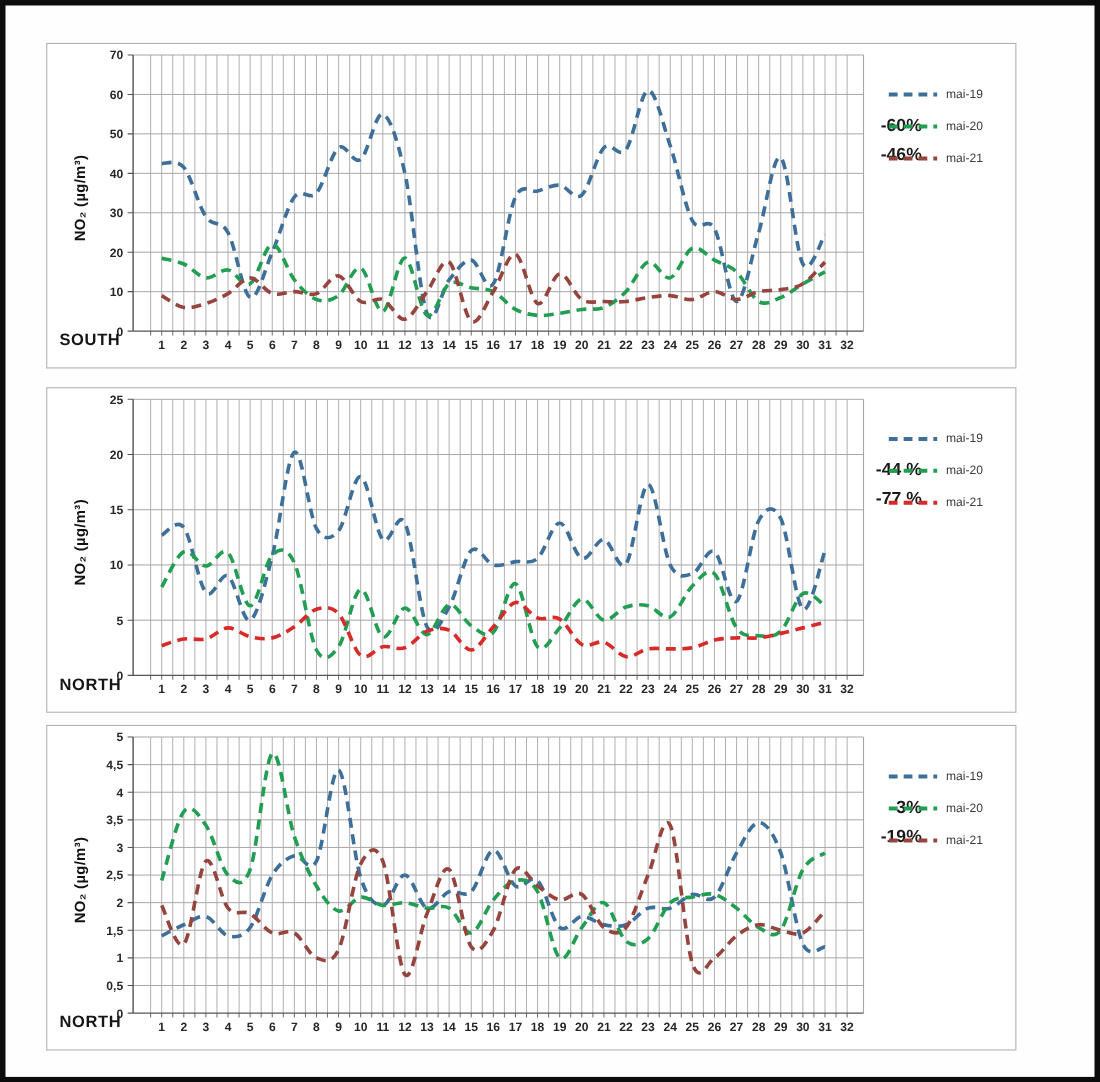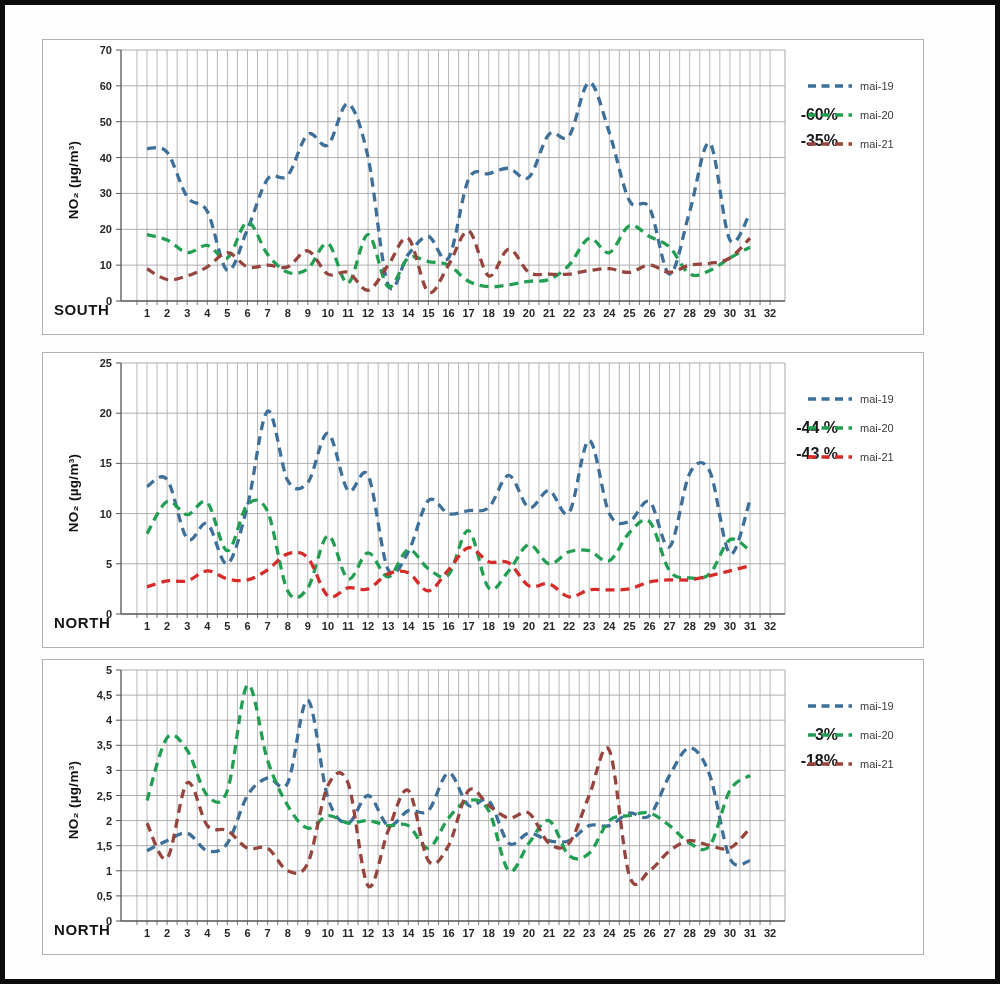--- a/index.html
+++ b/index.html
@@ -224,21 +224,21 @@
         <text x="707" y="277" text-anchor="middle">31</text>
         <text x="727.1" y="277" text-anchor="middle">32</text>
         <path d="M104.0,108.6C107.3,109.2 117.4,104.1 124.1,112.2C130.8,120.3 137.5,147.2 144.2,157.0C150.9,166.9 157.6,159.1 164.3,171.4C171.0,183.6 177.7,227.5 184.4,230.5C191.1,233.5 197.8,204.5 204.5,189.3C211.2,174.0 217.9,148.1 224.6,139.1C231.3,130.1 238.0,143.0 244.7,135.5C251.4,128.0 258.1,99.3 264.8,94.3C271.5,89.2 278.2,110.1 284.9,105.0C291.6,99.9 298.3,61.7 305.0,63.8C311.7,65.9 318.4,87.4 325.1,117.6C331.8,147.8 338.5,228.7 345.2,244.9C351.9,261.0 358.6,222.5 365.3,214.4C372.0,206.3 378.7,195.9 385.4,196.5C392.1,197.1 398.8,227.5 405.5,218.0C412.2,208.4 418.9,153.1 425.6,139.1C432.3,125.0 439.0,135.5 445.7,133.7C452.4,131.9 459.1,127.7 465.8,128.3C472.5,128.9 479.2,143.0 485.9,137.3C492.6,131.6 499.3,101.1 506.0,94.3C512.7,87.4 519.4,104.7 526.1,96.1C532.8,87.4 539.5,42.9 546.2,42.3C552.9,41.7 559.6,72.8 566.3,92.5C573.0,112.2 579.7,148.1 586.4,160.6C593.1,173.1 599.8,155.5 606.5,167.8C613.2,180.0 619.9,233.5 626.6,234.1C633.3,234.7 640.0,193.2 646.7,171.4C653.4,149.5 660.1,98.4 666.8,103.2C673.5,108.0 680.2,188.4 686.9,200.0C693.6,211.7 703.6,177.6 707.0,173.2" fill="none" stroke="#3E6F99" stroke-width="3.3" stroke-dasharray="9 6" stroke-linejoin="round"></path>
         <path d="M104.0,194.7C107.3,195.6 117.4,197.1 124.1,200.0C130.8,203.0 137.5,211.7 144.2,212.6C150.9,213.5 157.6,204.5 164.3,205.4C171.0,206.3 177.7,221.9 184.4,218.0C191.1,214.1 197.8,182.7 204.5,182.1C211.2,181.5 217.9,206.0 224.6,214.4C231.3,222.8 238.0,229.9 244.7,232.3C251.4,234.7 258.1,233.5 264.8,228.7C271.5,223.9 278.2,201.2 284.9,203.6C291.6,206.0 298.3,244.6 305.0,243.1C311.7,241.6 318.4,194.1 325.1,194.7C331.8,195.3 338.5,242.8 345.2,246.7C351.9,250.5 358.6,222.2 365.3,218.0C372.0,213.8 378.7,220.4 385.4,221.6C392.1,222.8 398.8,221.9 405.5,225.1C412.2,228.4 418.9,237.7 425.6,241.3C432.3,244.9 439.0,246.1 445.7,246.7C452.4,247.3 459.1,245.8 465.8,244.9C472.5,244.0 479.2,242.2 485.9,241.3C492.6,240.4 499.3,242.2 506.0,239.5C512.7,236.8 519.4,232.0 526.1,225.1C532.8,218.3 539.5,200.3 546.2,198.3C552.9,196.2 559.6,214.7 566.3,212.6C573.0,210.5 579.7,188.4 586.4,185.7C593.1,183.0 599.8,192.9 606.5,196.5C613.2,200.0 619.9,200.9 626.6,207.2C633.3,213.5 640.0,230.2 646.7,234.1C653.4,238.0 660.1,233.2 666.8,230.5C673.5,227.8 680.2,221.9 686.9,218.0C693.6,214.1 703.6,209.0 707.0,207.2" fill="none" stroke="#229E53" stroke-width="3.3" stroke-dasharray="9 6" stroke-linejoin="round"></path>
         <path d="M104.0,228.7C107.3,230.5 117.4,238.3 124.1,239.5C130.8,240.7 137.5,238.0 144.2,235.9C150.9,233.8 157.6,230.8 164.3,226.9C171.0,223.1 177.7,212.6 184.4,212.6C191.1,212.6 197.8,224.8 204.5,226.9C211.2,229.0 217.9,225.1 224.6,225.1C231.3,225.1 238.0,229.3 244.7,226.9C251.4,224.5 258.1,209.6 264.8,210.8C271.5,212.0 278.2,230.5 284.9,234.1C291.6,237.7 298.3,229.6 305.0,232.3C311.7,235.0 318.4,251.4 325.1,250.2C331.8,249.0 338.5,233.8 345.2,225.1C351.9,216.5 358.6,193.8 365.3,198.3C372.0,202.7 378.7,247.6 385.4,252.0C392.1,256.5 398.8,235.3 405.5,225.1C412.2,215.0 418.9,189.3 425.6,191.1C432.3,192.9 439.0,232.9 445.7,235.9C452.4,238.9 459.1,209.6 465.8,209.0C472.5,208.4 479.2,228.1 485.9,232.3C492.6,236.5 499.3,233.8 506.0,234.1C512.7,234.4 519.4,234.7 526.1,234.1C532.8,233.5 539.5,231.4 546.2,230.5C552.9,229.6 559.6,228.4 566.3,228.7C573.0,229.0 579.7,232.9 586.4,232.3C593.1,231.7 599.8,225.1 606.5,225.1C613.2,225.1 619.9,232.3 626.6,232.3C633.3,232.3 640.0,226.6 646.7,225.1C653.4,223.6 660.1,224.5 666.8,223.3C673.5,222.2 680.2,222.2 686.9,218.0C693.6,213.8 703.6,201.5 707.0,198.3" fill="none" stroke="#95443E" stroke-width="3.3" stroke-dasharray="9 6" stroke-linejoin="round"></path>
       </svg>
     <span class="ylabel">NO₂ (µg/m³)</span>
     <div class="region">SOUTH</div>
     <div class="pcts">
       <div>-60%</div>
-      <div>-35%</div>
+      <div>-46%</div>
     </div>
     <div class="legend">
       <div class="legend-item">
         <svg width="46" height="10">
             <line class="legend-line" x1="1" y1="5" x2="45" y2="5" stroke-width="3.6" stroke-dasharray="8 5.5" stroke="#3E6F99"></line>
           </svg>
         <span class="llabel">mai-19</span>
       </div>
       <div class="legend-item">
         <svg width="46" height="10">
@@ -438,21 +438,21 @@
         <text x="707" y="277" text-anchor="middle">31</text>
         <text x="727.1" y="277" text-anchor="middle">32</text>
         <path d="M104.0,133.5C107.3,132.3 117.4,117.8 124.1,126.5C130.8,135.2 137.5,178.3 144.2,185.7C150.9,193.1 157.6,166.5 164.3,170.6C171.0,174.8 177.7,213.8 184.4,210.8C191.1,207.8 197.8,178.0 204.5,152.6C211.2,127.1 217.9,62.4 224.6,58.2C231.3,54.0 238.0,115.6 244.7,127.5C251.4,139.3 258.1,137.3 264.8,129.5C271.5,121.6 278.2,78.9 284.9,80.3C291.6,81.6 298.3,130.5 305.0,137.5C311.7,144.5 318.4,109.2 325.1,122.4C331.8,135.7 338.5,204.1 345.2,216.8C351.9,229.5 358.6,210.3 365.3,198.8C372.0,187.2 378.7,153.9 385.4,147.5C392.1,141.2 398.8,158.9 405.5,160.6C412.2,162.3 418.9,158.6 425.6,157.6C432.3,156.6 439.0,160.4 445.7,154.6C452.4,148.7 459.1,122.4 465.8,122.4C472.5,122.4 479.2,152.1 485.9,154.6C492.6,157.1 499.3,136.7 506.0,137.5C512.7,138.3 519.4,168.0 526.1,159.6C532.8,151.2 539.5,87.1 546.2,87.3C552.9,87.5 559.6,147.0 566.3,160.6C573.0,174.2 579.7,170.6 586.4,168.6C593.1,166.6 599.8,144.4 606.5,148.6C613.2,152.7 619.9,198.4 626.6,193.7C633.3,189.0 640.0,133.0 646.7,120.4C653.4,107.9 660.1,105.0 666.8,118.4C673.5,131.8 680.2,195.9 686.9,200.8C693.6,205.6 703.6,156.4 707.0,147.5" fill="none" stroke="#3E6F99" stroke-width="3.3" stroke-dasharray="9 6" stroke-linejoin="round"></path>
         <path d="M104.0,180.7C107.3,175.3 117.4,151.7 124.1,148.6C130.8,145.4 137.5,161.4 144.2,161.6C150.9,161.8 157.6,143.5 164.3,149.6C171.0,155.6 177.7,197.4 184.4,197.7C191.1,198.1 197.8,158.1 204.5,151.6C211.2,145.0 217.9,144.2 224.6,158.6C231.3,173.0 238.0,225.2 244.7,237.9C251.4,250.6 258.1,244.1 264.8,234.9C271.5,225.7 278.2,184.2 284.9,182.7C291.6,181.2 298.3,223.0 305.0,225.9C311.7,228.7 318.4,200.1 325.1,199.8C331.8,199.4 338.5,224.4 345.2,223.9C351.9,223.3 358.6,198.1 365.3,196.7C372.0,195.4 378.7,211.6 385.4,215.8C392.1,220.0 398.8,228.2 405.5,221.8C412.2,215.5 418.9,175.5 425.6,177.7C432.3,179.8 439.0,228.2 445.7,234.9C452.4,241.6 459.1,225.0 465.8,217.8C472.5,210.6 479.2,192.9 485.9,191.7C492.6,190.6 499.3,209.6 506.0,210.8C512.7,212.0 519.4,200.9 526.1,198.8C532.8,196.6 539.5,196.2 546.2,197.7C552.9,199.3 559.6,210.8 566.3,207.8C573.0,204.8 579.7,186.2 586.4,179.7C593.1,173.1 599.8,162.3 606.5,168.6C613.2,175.0 619.9,208.5 626.6,217.8C633.3,227.2 640.0,224.4 646.7,224.9C653.4,225.4 660.1,227.2 666.8,220.8C673.5,214.5 680.2,190.6 686.9,186.7C693.6,182.9 703.6,195.9 707.0,197.7" fill="none" stroke="#229E53" stroke-width="3.3" stroke-dasharray="9 6" stroke-linejoin="round"></path>
         <path d="M104.0,233.9C107.3,232.9 117.4,228.9 124.1,227.9C130.8,226.9 137.5,229.5 144.2,227.9C150.9,226.2 157.6,218.2 164.3,217.8C171.0,217.5 177.7,224.4 184.4,225.9C191.1,227.4 197.8,228.4 204.5,226.9C211.2,225.4 217.9,221.2 224.6,216.8C231.3,212.5 238.0,202.8 244.7,200.8C251.4,198.8 258.1,197.7 264.8,204.8C271.5,211.8 278.2,237.9 284.9,242.9C291.6,247.9 298.3,236.1 305.0,234.9C311.7,233.7 318.4,238.2 325.1,235.9C331.8,233.6 338.5,223.5 345.2,220.8C351.9,218.2 358.6,217.0 365.3,219.8C372.0,222.7 378.7,238.4 385.4,237.9C392.1,237.4 398.8,224.0 405.5,216.8C412.2,209.6 418.9,196.1 425.6,194.7C432.3,193.4 439.0,206.3 445.7,208.8C452.4,211.3 459.1,205.8 465.8,209.8C472.5,213.8 479.2,229.4 485.9,232.9C492.6,236.4 499.3,229.0 506.0,230.9C512.7,232.7 519.4,242.9 526.1,243.9C532.8,244.9 539.5,238.1 546.2,236.9C552.9,235.7 559.6,237.1 566.3,236.9C573.0,236.7 579.7,237.2 586.4,235.9C593.1,234.6 599.8,230.4 606.5,228.9C613.2,227.4 619.9,227.2 626.6,226.9C633.3,226.5 640.0,227.5 646.7,226.9C653.4,226.2 660.1,224.4 666.8,222.8C673.5,221.3 680.2,219.5 686.9,217.8C693.6,216.2 703.6,213.6 707.0,212.8" fill="none" stroke="#D62B28" stroke-width="3.3" stroke-dasharray="9 6" stroke-linejoin="round"></path>
       </svg>
     <span class="ylabel">NO₂ (µg/m³)</span>
     <div class="region">NORTH</div>
     <div class="pcts">
       <div>-44 %</div>
-      <div>-43 %</div>
+      <div>-77 %</div>
     </div>
     <div class="legend">
       <div class="legend-item">
         <svg width="46" height="10">
             <line class="legend-line" x1="1" y1="5" x2="45" y2="5" stroke-width="3.6" stroke-dasharray="8 5.5" stroke="#3E6F99"></line>
           </svg>
         <span class="llabel">mai-19</span>
       </div>
       <div class="legend-item">
         <svg width="46" height="10">
@@ -667,21 +667,21 @@
         <text x="707" y="277" text-anchor="middle">31</text>
         <text x="727.1" y="277" text-anchor="middle">32</text>
         <path d="M104.0,190.7C107.3,189.0 117.4,183.6 124.1,180.7C130.8,177.8 137.5,171.5 144.2,173.2C150.9,174.8 157.6,189.0 164.3,190.7C171.0,192.4 177.7,192.4 184.4,183.2C191.1,174.0 197.8,146.4 204.5,135.5C211.2,124.6 217.9,120.0 224.6,117.9C231.3,115.8 238.0,135.9 244.7,122.9C251.4,110.0 258.1,37.6 264.8,40.1C271.5,42.6 278.2,117.5 284.9,138.0C291.6,158.5 298.3,163.5 305.0,163.1C311.7,162.7 318.4,135.1 325.1,135.5C331.8,135.9 338.5,163.1 345.2,165.6C351.9,168.1 358.6,153.1 365.3,150.6C372.0,148.1 378.7,156.8 385.4,150.6C392.1,144.3 398.8,113.7 405.5,112.9C412.2,112.1 418.9,140.9 425.6,145.5C432.3,150.1 439.0,134.2 445.7,140.5C452.4,146.8 459.1,177.8 465.8,183.2C472.5,188.6 479.2,173.6 485.9,173.2C492.6,172.7 499.3,179.4 506.0,180.7C512.7,181.9 519.4,183.2 526.1,180.7C532.8,178.2 539.5,168.1 546.2,165.6C552.9,163.1 559.6,167.7 566.3,165.6C573.0,163.5 579.7,154.7 586.4,153.1C593.1,151.4 599.8,161.9 606.5,155.6C613.2,149.3 619.9,126.7 626.6,115.4C633.3,104.1 640.0,87.8 646.7,87.8C653.4,87.8 660.1,97.0 666.8,115.4C673.5,133.8 680.2,184.0 686.9,198.3C693.6,212.5 703.6,200.3 707.0,200.8" fill="none" stroke="#3E6F99" stroke-width="3.3" stroke-dasharray="9 6" stroke-linejoin="round"></path>
         <path d="M104.0,140.5C107.3,130.1 117.4,86.1 124.1,77.8C130.8,69.4 137.5,80.7 144.2,90.3C150.9,99.9 157.6,128.8 164.3,135.5C171.0,142.2 177.7,148.9 184.4,130.5C191.1,112.1 197.8,30.1 204.5,25.1C211.2,20.0 217.9,80.3 224.6,100.4C231.3,120.4 238.0,134.2 244.7,145.5C251.4,156.8 258.1,166.5 264.8,168.1C271.5,169.8 278.2,156.4 284.9,155.6C291.6,154.7 298.3,162.3 305.0,163.1C311.7,163.9 318.4,160.2 325.1,160.6C331.8,161.0 338.5,164.8 345.2,165.6C351.9,166.5 358.6,161.9 365.3,165.6C372.0,169.4 378.7,189.5 385.4,188.2C392.1,187.0 398.8,166.0 405.5,158.1C412.2,150.1 418.9,141.8 425.6,140.5C432.3,139.3 439.0,138.8 445.7,150.6C452.4,162.3 459.1,205.4 465.8,210.8C472.5,216.2 479.2,191.6 485.9,183.2C492.6,174.8 499.3,158.5 506.0,160.6C512.7,162.7 519.4,190.3 526.1,195.7C532.8,201.2 539.5,199.1 546.2,193.2C552.9,187.4 559.6,166.9 566.3,160.6C573.0,154.3 579.7,156.8 586.4,155.6C593.1,154.3 599.8,151.4 606.5,153.1C613.2,154.7 619.9,160.6 626.6,165.6C633.3,170.6 640.0,179.8 646.7,183.2C653.4,186.5 660.1,194.5 666.8,185.7C673.5,176.9 680.2,142.2 686.9,130.5C693.6,118.8 703.6,117.9 707.0,115.4" fill="none" stroke="#229E53" stroke-width="3.3" stroke-dasharray="9 6" stroke-linejoin="round"></path>
         <path d="M104.0,163.1C107.3,169.0 117.4,204.9 124.1,198.3C130.8,191.6 137.5,128.4 144.2,122.9C150.9,117.5 157.6,157.7 164.3,165.6C171.0,173.6 177.7,166.9 184.4,170.6C191.1,174.4 197.8,185.3 204.5,188.2C211.2,191.1 217.9,184.4 224.6,188.2C231.3,192.0 238.0,208.3 244.7,210.8C251.4,213.3 258.1,217.5 264.8,203.3C271.5,189.0 278.2,138.8 284.9,125.5C291.6,112.1 298.3,106.2 305.0,122.9C311.7,139.7 318.4,217.9 325.1,225.9C331.8,233.8 338.5,186.5 345.2,170.6C351.9,154.7 358.6,125.5 365.3,130.5C372.0,135.5 378.7,191.6 385.4,200.8C392.1,210.0 398.8,197.4 405.5,185.7C412.2,174.0 418.9,137.2 425.6,130.5C432.3,123.8 439.0,140.9 445.7,145.5C452.4,150.1 459.1,156.8 465.8,158.1C472.5,159.3 479.2,148.9 485.9,153.1C492.6,157.3 499.3,178.2 506.0,183.2C512.7,188.2 519.4,191.1 526.1,183.2C532.8,175.2 539.5,151.0 546.2,135.5C552.9,120.0 559.6,76.9 566.3,90.3C573.0,103.7 579.7,195.7 586.4,215.8C593.1,235.9 599.8,215.0 606.5,210.8C613.2,206.6 619.9,195.7 626.6,190.7C633.3,185.7 640.0,181.5 646.7,180.7C653.4,179.8 660.1,184.4 666.8,185.7C673.5,187.0 680.2,191.1 686.9,188.2C693.6,185.3 703.6,171.5 707.0,168.1" fill="none" stroke="#95443E" stroke-width="3.3" stroke-dasharray="9 6" stroke-linejoin="round"></path>
       </svg>
     <span class="ylabel">NO₂ (µg/m³)</span>
     <div class="region">NORTH</div>
     <div class="pcts">
       <div>3%</div>
-      <div>-18%</div>
+      <div>-19%</div>
     </div>
     <div class="legend">
       <div class="legend-item">
         <svg width="46" height="10">
             <line class="legend-line" x1="1" y1="5" x2="45" y2="5" stroke-width="3.6" stroke-dasharray="8 5.5" stroke="#3E6F99"></line>
           </svg>
         <span class="llabel">mai-19</span>
       </div>
       <div class="legend-item">
         <svg width="46" height="10">

